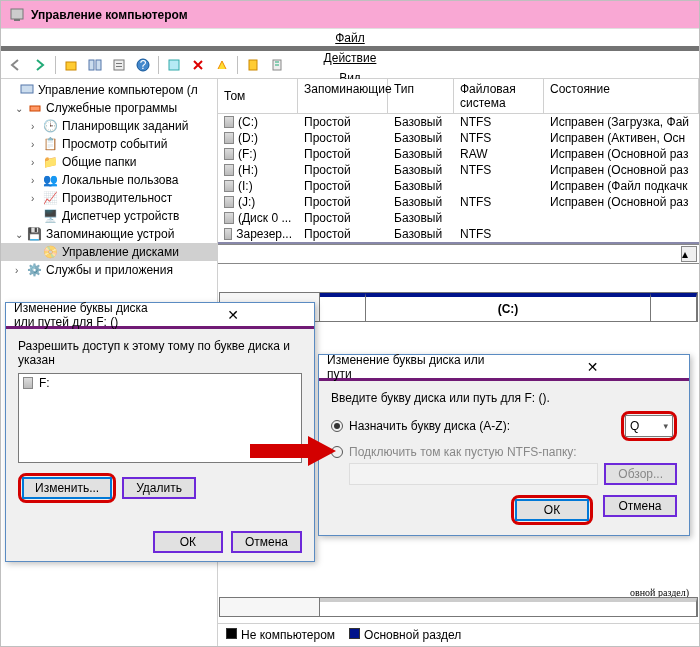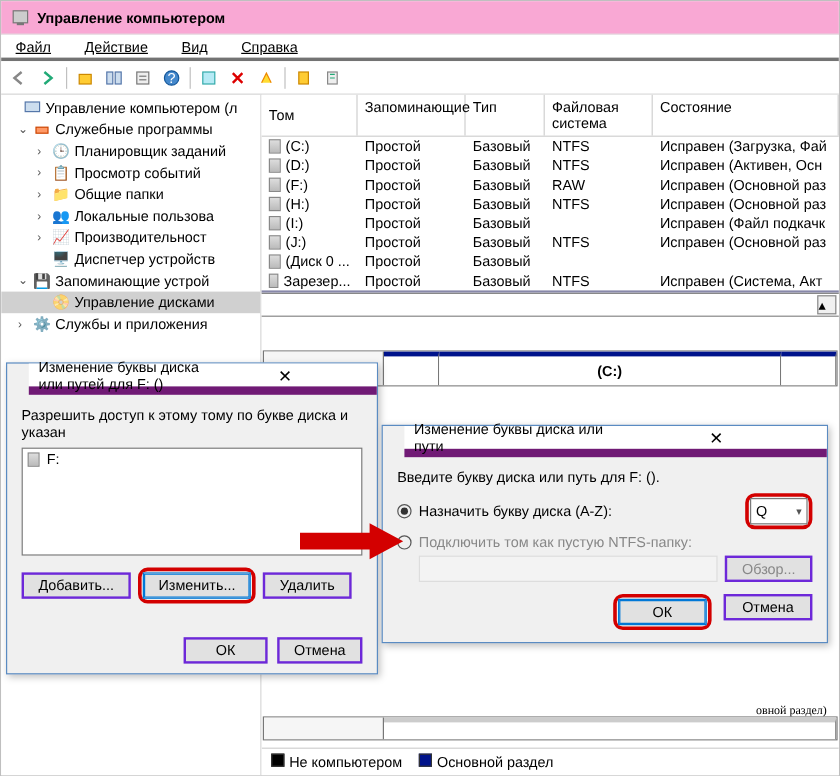--- a/index.html
+++ b/index.html
@@ -4,21 +4,21 @@
 <style>
   * { box-sizing: border-box; margin: 0; padding: 0; font-family: 'Segoe UI', Tahoma, sans-serif; font-size: 12px; }
   body { width: 700px; height: 647px; overflow: hidden; background: #f0f0f0; position: relative; }
 
   
   .main-window { position: absolute; left: 0; top: 0; width: 700px; height: 647px; background: #fff; border: 1px solid #bfbfbf; }
   .titlebar { height: 28px; display: flex; align-items: center; padding: 0 8px; background: #f9a8d4; border-bottom: 1px solid #e0e0e0; font-weight: bold; }
   .titlebar .icon { width: 16px; height: 16px; margin-right: 6px; }
   .titlebar .title { flex: 1; }
 
-  .menubar { height: 22px; display: flex; align-items: center; padding: 0 4px; background: #fff; border-bottom: 3px solid #737373; gap: 12px; }
+  .menubar { height: 22px; display: flex; align-items: center; padding: 0 4px; background: #fff; border-bottom: 5px solid #737373; gap: 2px; flex-direction: column; }
   .menubar span { padding: 2px 8px; cursor: default; }
   .menubar u { text-decoration: underline; }
 
   .toolbar { height: 28px; display: flex; align-items: center; padding: 0 4px; gap: 2px; background: #fff; border-bottom: 1px solid #d0d0d0; }
   .tbbtn { width: 22px; height: 22px; display: flex; align-items: center; justify-content: center; border: 1px solid transparent; }
   .tbsep { width: 1px; height: 18px; background: #c0c0c0; margin: 0 2px; }
 
   .main-body { display: flex; height: calc(100% - 78px); }
   .tree-pane { width: 217px; border-right: 1px solid #d0d0d0; overflow: hidden; background: #fff; padding: 2px 0; }
   .tree-pane > .tree-root { height: 100%; overflow: auto; }
@@ -45,21 +45,21 @@
   .disk-map { display: flex; height: 30px; border: 1px solid #777; margin: 1px; }
   .disk-left { width: 100px; background: #f6f6f6; border-right: 1px solid #777; }
   .disk-seg { flex: 1; border-top: 4px solid #00138b; background: #fff; border-right: 1px solid #777; display: flex; align-items: center; justify-content: center; font-weight: bold; }
   .disk-seg.thin { flex: 0 0 46px; }
 
   .legend-row { display: flex; align-items: center; gap: 14px; padding: 4px 8px; border-top: 1px solid #d0d0d0; font-size: 11px; }
   .legend-sq { width: 11px; height: 11px; display: inline-block; margin-right: 4px; border: 1px solid #333; }
 
   
   .dialog { position: absolute; background: #f0f0f0; border: 1px solid #5a8bc2; box-shadow: 2px 2px 6px rgba(0,0,0,.25); }
-  .dlg-title { height: 26px; display: flex; align-items: center; padding: 0 8px; background: #fff; border-bottom: 7px solid #701a75; margin-left: 18px; }
+  .dlg-title { height: 26px; display: flex; align-items: center; padding: 0 8px; background: #fff; border-bottom: 3px solid #701a75; }
   .dlg-title span { flex: 1; }
   .dlg-close { width: 30px; text-align: center; font-size: 14px; cursor: default; }
   .dlg-body { padding: 10px 12px; }
   .btn { display: inline-flex; align-items: center; justify-content: center; background: #e1e1e1; border: 2px solid #6d28d9; height: 22px; padding: 0 12px; min-width: 70px; }
   .btn.default { border: 1px solid #0078d7; box-shadow: 0 0 0 1px #0078d7 inset; }
   .btn.disabled { color: #888; }
 
   .listbox { background: #fff; border: 1px solid #7a7a7a; height: 90px; margin: 6px 0 10px; padding: 2px 4px; }
   .redbox { border: 3px solid #d30000; border-radius: 8px; padding: 1px; }
 
@@ -313,21 +313,20 @@
               <div class="col col-fs"></div>
             </div>
             <div class="vol-row">
               <div class="col col-vol">
                 <span class="paper-icon"></span>
                 <span>Зарезер...</span>
               </div>
               <div class="col col-lay">Простой</div>
               <div class="col col-type">Базовый</div>
               <div class="col col-fs">NTFS</div>
-              <div class="col col-st">Исправен (Система, Акт</div>
             </div>
           </div>
       </div>
       <div class="gap-bar">
           <div class="scrollbox">▴</div>
         </div>
 
       <div style="flex:1; overflow:hidden; position:relative;">
         <div class="disk-map" style="margin-top:28px">
           <div class="disk-left"></div>
@@ -361,21 +360,20 @@
   </div>
   <div class="dlg-body">
     <div>Разрешить доступ к этому тому по букве диска и указан</div>
     <div class="listbox">
       <div style="display:flex;align-items:center;gap:6px;">
         <span class="paper-icon"></span>
         <span>F:</span>
       </div>
     </div>
     <div style="display:flex; gap:6px; align-items:center;">
-      <span class="btn">Добавить...</span>
       <span class="redbox">
         <span class="btn default">Изменить...</span>
       </span>
       <span class="btn">Удалить</span>
     </div>
     <div style="display:flex; gap:8px; justify-content:flex-end; margin-top:28px;">
       <span class="btn">ОК</span>
       <span class="btn">Отмена</span>
     </div>
   </div>

